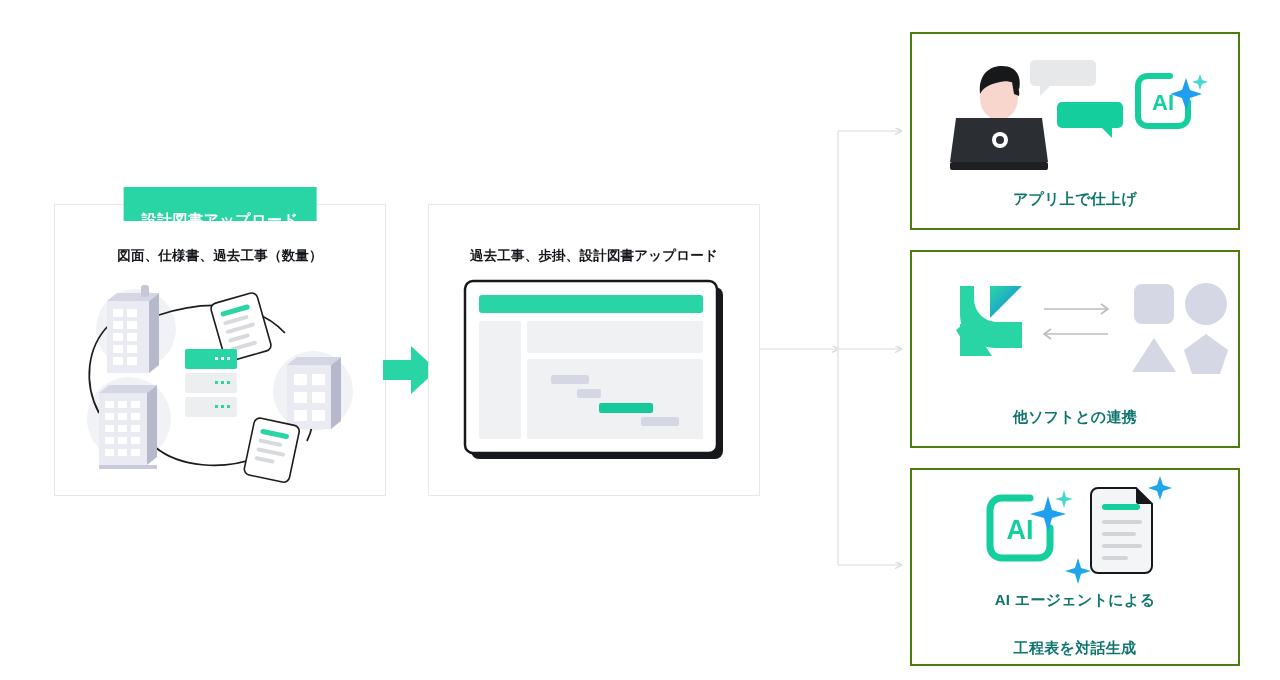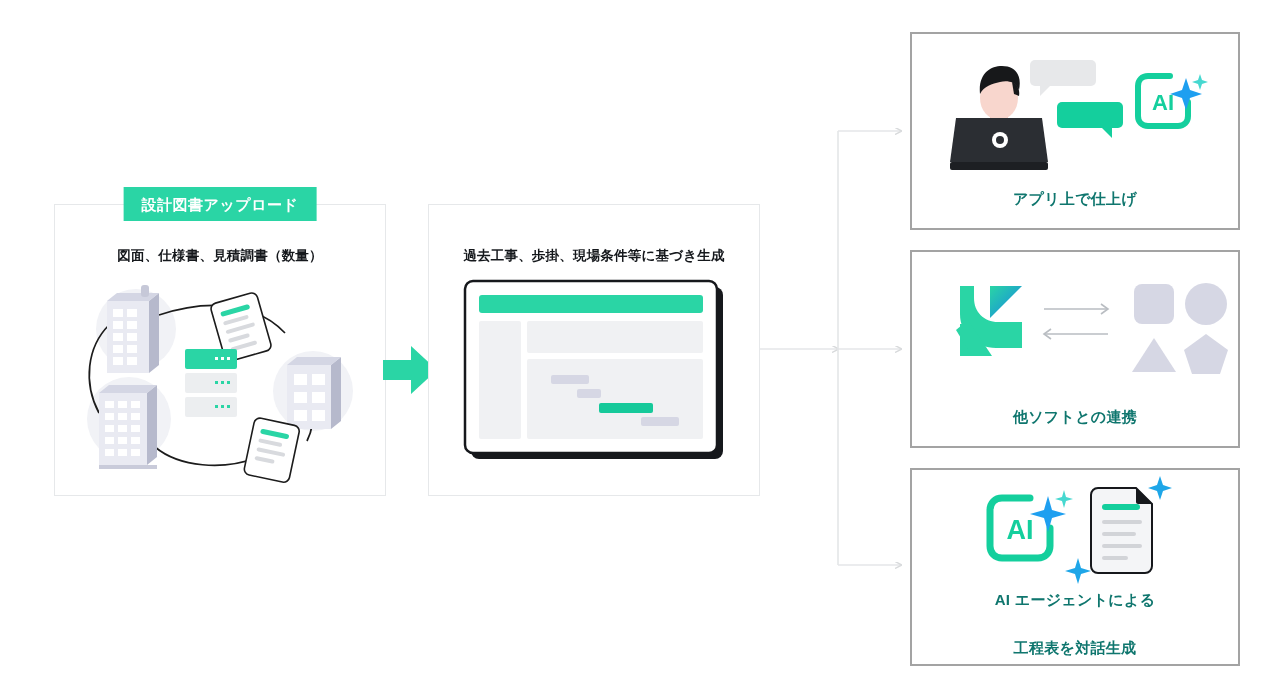--- a/index.html
+++ b/index.html
@@ -30,40 +30,40 @@
     top:-18px;
     height:34px;
     line-height:34px;
     text-align:center;
     color:#ffffff;
     font-size:15px;
     font-weight:bold;
     letter-spacing:.5px;
     white-space:nowrap;
     box-sizing:border-box;
-    padding:1px 18px;
+    padding:16px 18px;
   }
   #chip-upload{left:50%;transform:translateX(-50%);background:#2ad5a5;}
   #chip-generate{left:50%;transform:translateX(-50%);
     background:linear-gradient(90deg,#2ad3a9 0%,#22b9bd 38%,#1b7fc4 72%,#14529f 100%);}
 
   .panel-caption{
     position:absolute;left:0;right:0;top:42px;
     text-align:center;
     font-size:13.5px;font-weight:bold;color:#15181c;
     letter-spacing:.2px;
   }
 
   
   #flow-arrow{position:absolute;left:381px;top:342px;width:58px;height:56px;}
 
   
   .card{
     position:absolute;left:910px;width:330px;
-    border:2px solid #a3a3a3;
+    border:2px solid #4d7c0f;
     background:#ffffff;
     box-sizing:border-box;
     text-align:center;
   }
   #card-app{top:32px;height:198px;}
   #card-link{top:250px;height:198px;padding-left:38px;}
   #card-agent{top:468px;height:198px;}
   .card-art{position:absolute;left:0;right:0;top:0;height:140px;}
   .card-label{
     position:absolute;left:0;right:0;bottom:0;height:58px;
@@ -95,21 +95,21 @@
       <path d="M838,131 L901,131" marker-end="url(#arrowhead)"></path>
 
       <path d="M838,349 L901,349" marker-end="url(#arrowhead)"></path>
 
       <path d="M838,565 L901,565" marker-end="url(#arrowhead)"></path>
     </g>
   </svg>
 
   <div class="panel" id="panel-upload">
     <div class="panel-chip" id="chip-upload">設計図書アップロード</div>
-    <div class="panel-caption">図面、仕様書、見積調書（数量）</div>
+    <div class="panel-caption">図面、仕様書、過去工事（数量）</div>
 
     <svg style="position:absolute;left:8px;top:66px;" width="316" height="216" viewBox="0 0 316 216">
 
       <circle cx="73" cy="58" r="40" fill="#f1f2f6"></circle>
       <circle cx="66" cy="148" r="42" fill="#f1f2f6"></circle>
       <circle cx="250" cy="120" r="40" fill="#f1f2f6"></circle>
 
       <path d="M96,44 C150,26 196,34 222,62" fill="none" stroke="#1c1c1c" stroke-width="1.7"></path>
       <path d="M232,96 C252,124 254,150 244,170" fill="none" stroke="#1c1c1c" stroke-width="1.7"></path>
       <path d="M196,186 C160,200 116,196 92,176" fill="none" stroke="#1c1c1c" stroke-width="1.7"></path>
@@ -208,21 +208,21 @@
         </g>
       </g>
     </svg>
   </div>
 
   <svg id="flow-arrow" viewBox="0 0 58 56" width="58" height="56">
     <path d="M2,18 L30,18 L30,4 L56,28 L30,52 L30,38 L2,38 Z" fill="#2ad5a5"></path>
   </svg>
 
   <div class="panel" id="panel-generate">
-    <div class="panel-caption">過去工事、歩掛、現場条件等に基づき生成</div>
+    <div class="panel-caption">過去工事、歩掛、設計図書アップロード</div>
 
     <svg style="position:absolute;left:34px;top:74px;" width="266" height="186" viewBox="0 0 266 186">
 
       <rect x="8" y="8" width="252" height="172" rx="8" fill="#16181c"></rect>
 
       <rect x="2" y="2" width="252" height="172" rx="8" fill="#ffffff" stroke="#16181c" stroke-width="2.5"></rect>
 
       <rect x="16" y="16" width="224" height="18" rx="3" fill="#2ad5a5"></rect>
 
       <rect x="16" y="42" width="42" height="118" rx="2" fill="#f0f1f3"></rect>

